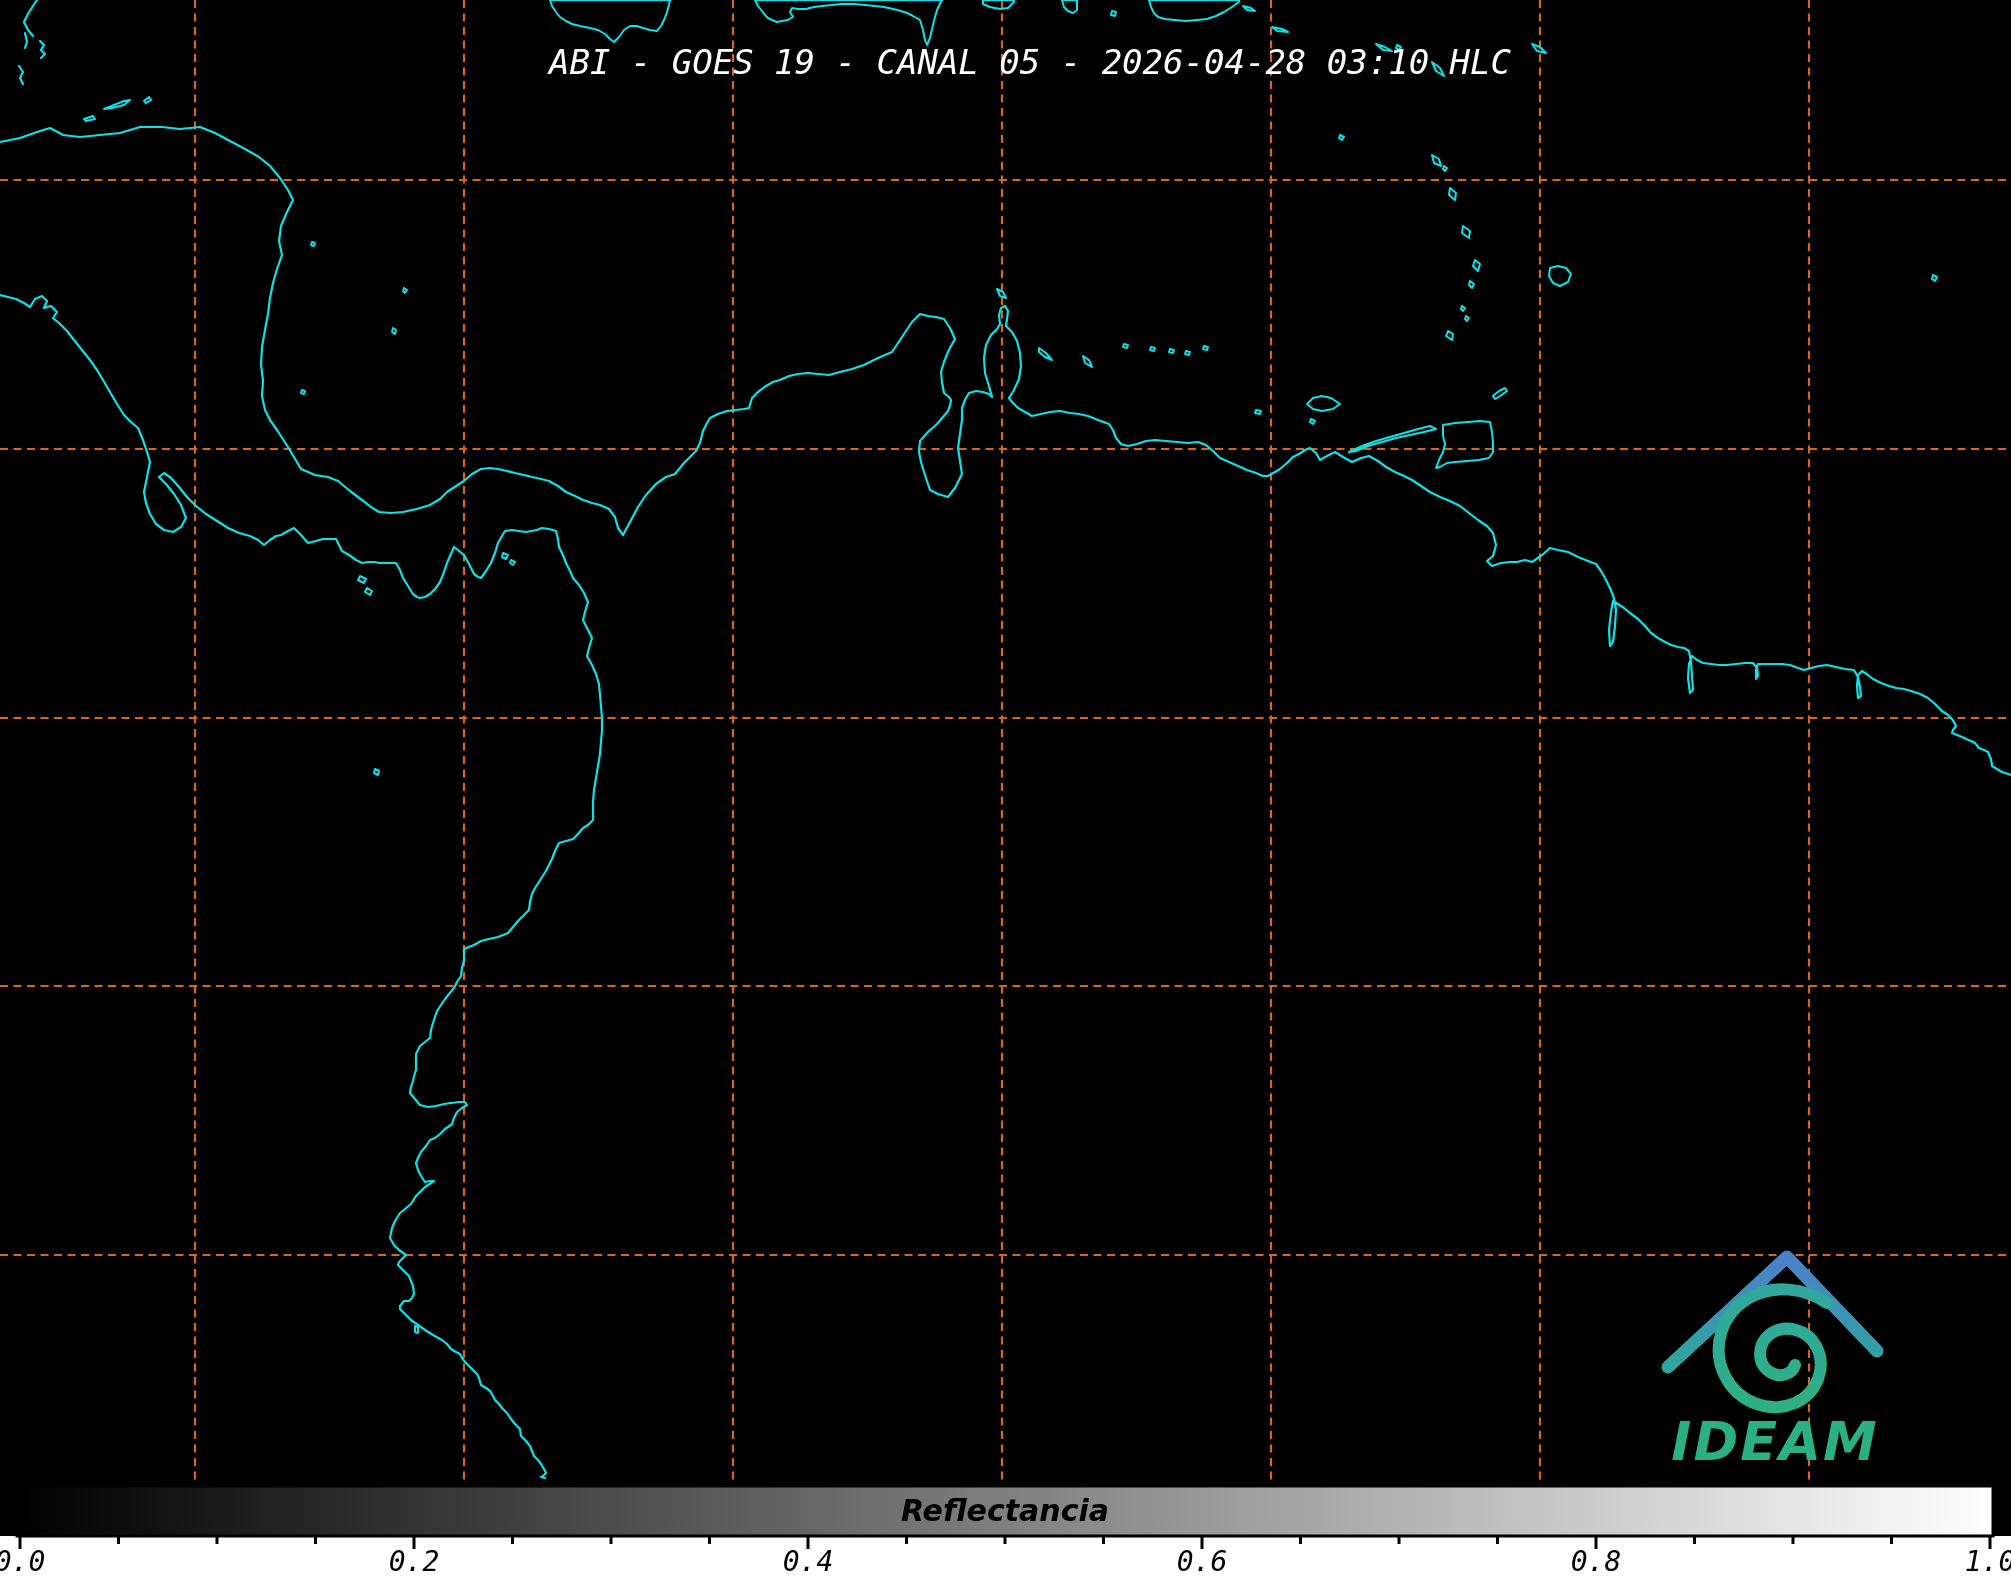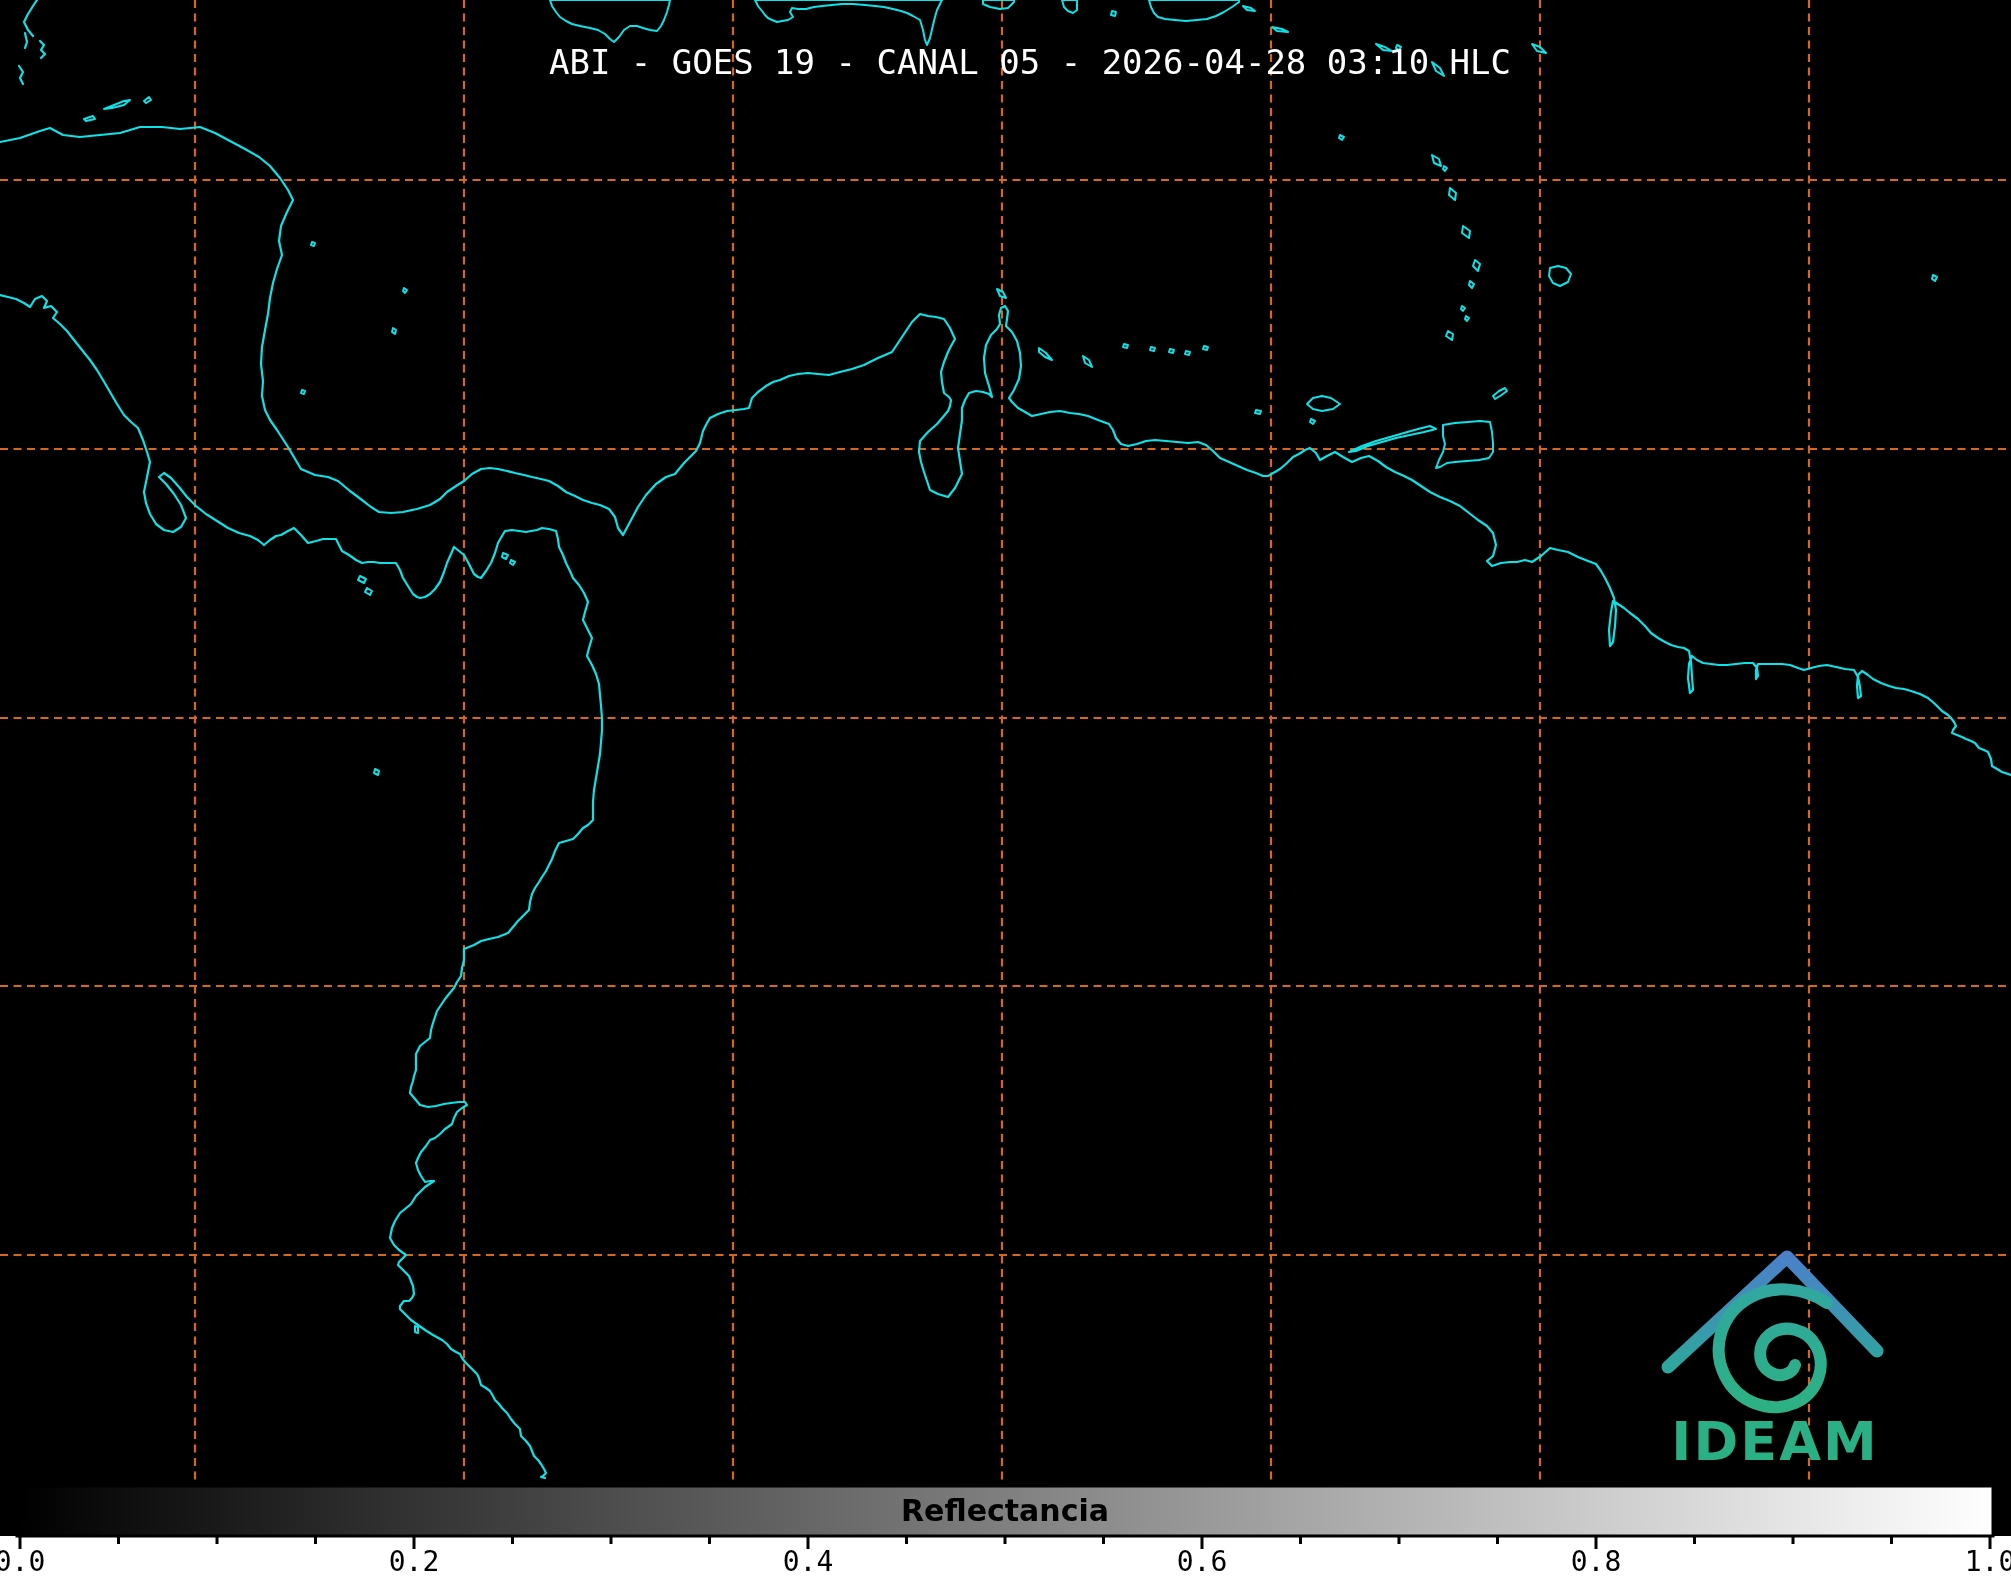--- a/index.html
+++ b/index.html
@@ -1,17 +1,17 @@
 <!DOCTYPE html>
 <html style="--coast: #0fe2e6; --grid: #d8671b; --titlecol: #ffffff;"><head>
 <meta charset="utf-8">
 <style>
   html,body{margin:0;padding:0;background:#111;}
   #stage{position:relative;width:2011px;height:1577px;background:#1d4ed8;overflow:hidden;
-         font-family:"DejaVu Sans Mono", monospace;}
+         font-family:"DejaVu Sans Mono", monospace;font-style:italic;}
   svg{display:block}
   .coast{fill:none;stroke:var(--coast,#0fe2e6);stroke-width:2.2;stroke-linejoin:round;stroke-linecap:round}
   .island{fill:none;stroke:var(--coast,#0fe2e6);stroke-width:2;stroke-linejoin:round}
   .gridline{stroke:var(--grid,#d8671b);stroke-width:2.2;stroke-dasharray:8 5.5;fill:none}
   .map-title{font-family:"DejaVu Sans Mono",monospace;font-size:34px;fill:var(--titlecol,#fff);}
   .cb-label{font-family:"DejaVu Sans",sans-serif;font-weight:bold;font-size:30px;fill:#000;}
   .tick-label{font-family:"DejaVu Sans Mono",monospace;font-size:28px;fill:#000;}
   .ideam-text{font-family:"DejaVu Sans",sans-serif;font-weight:bold;font-size:54px;letter-spacing:2px;}
 </style>
 </head>

